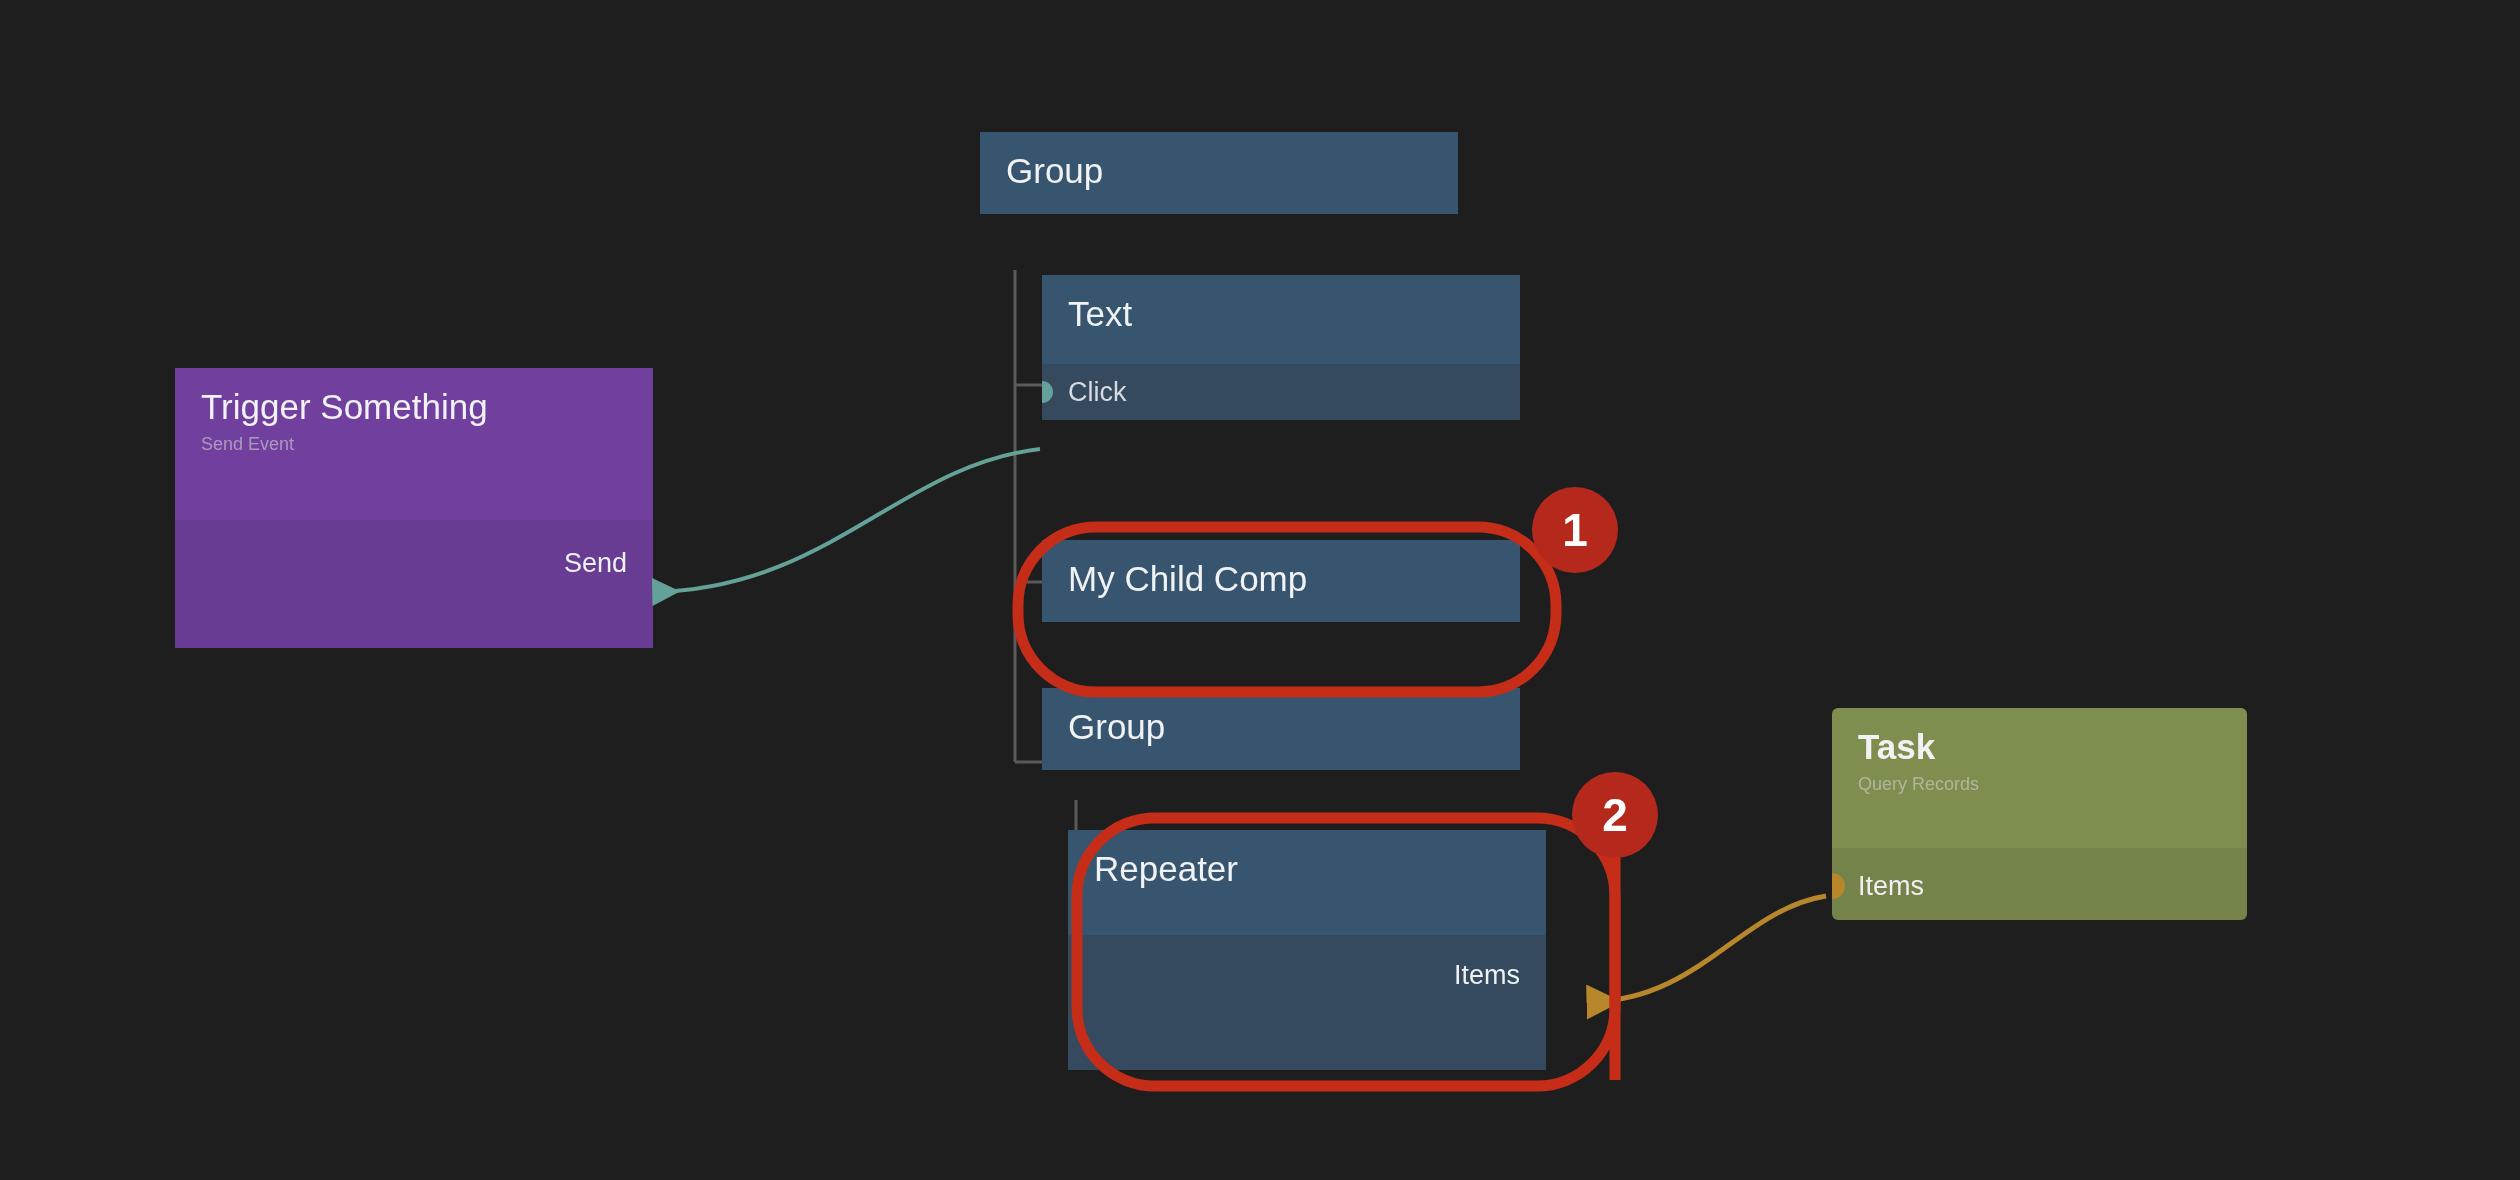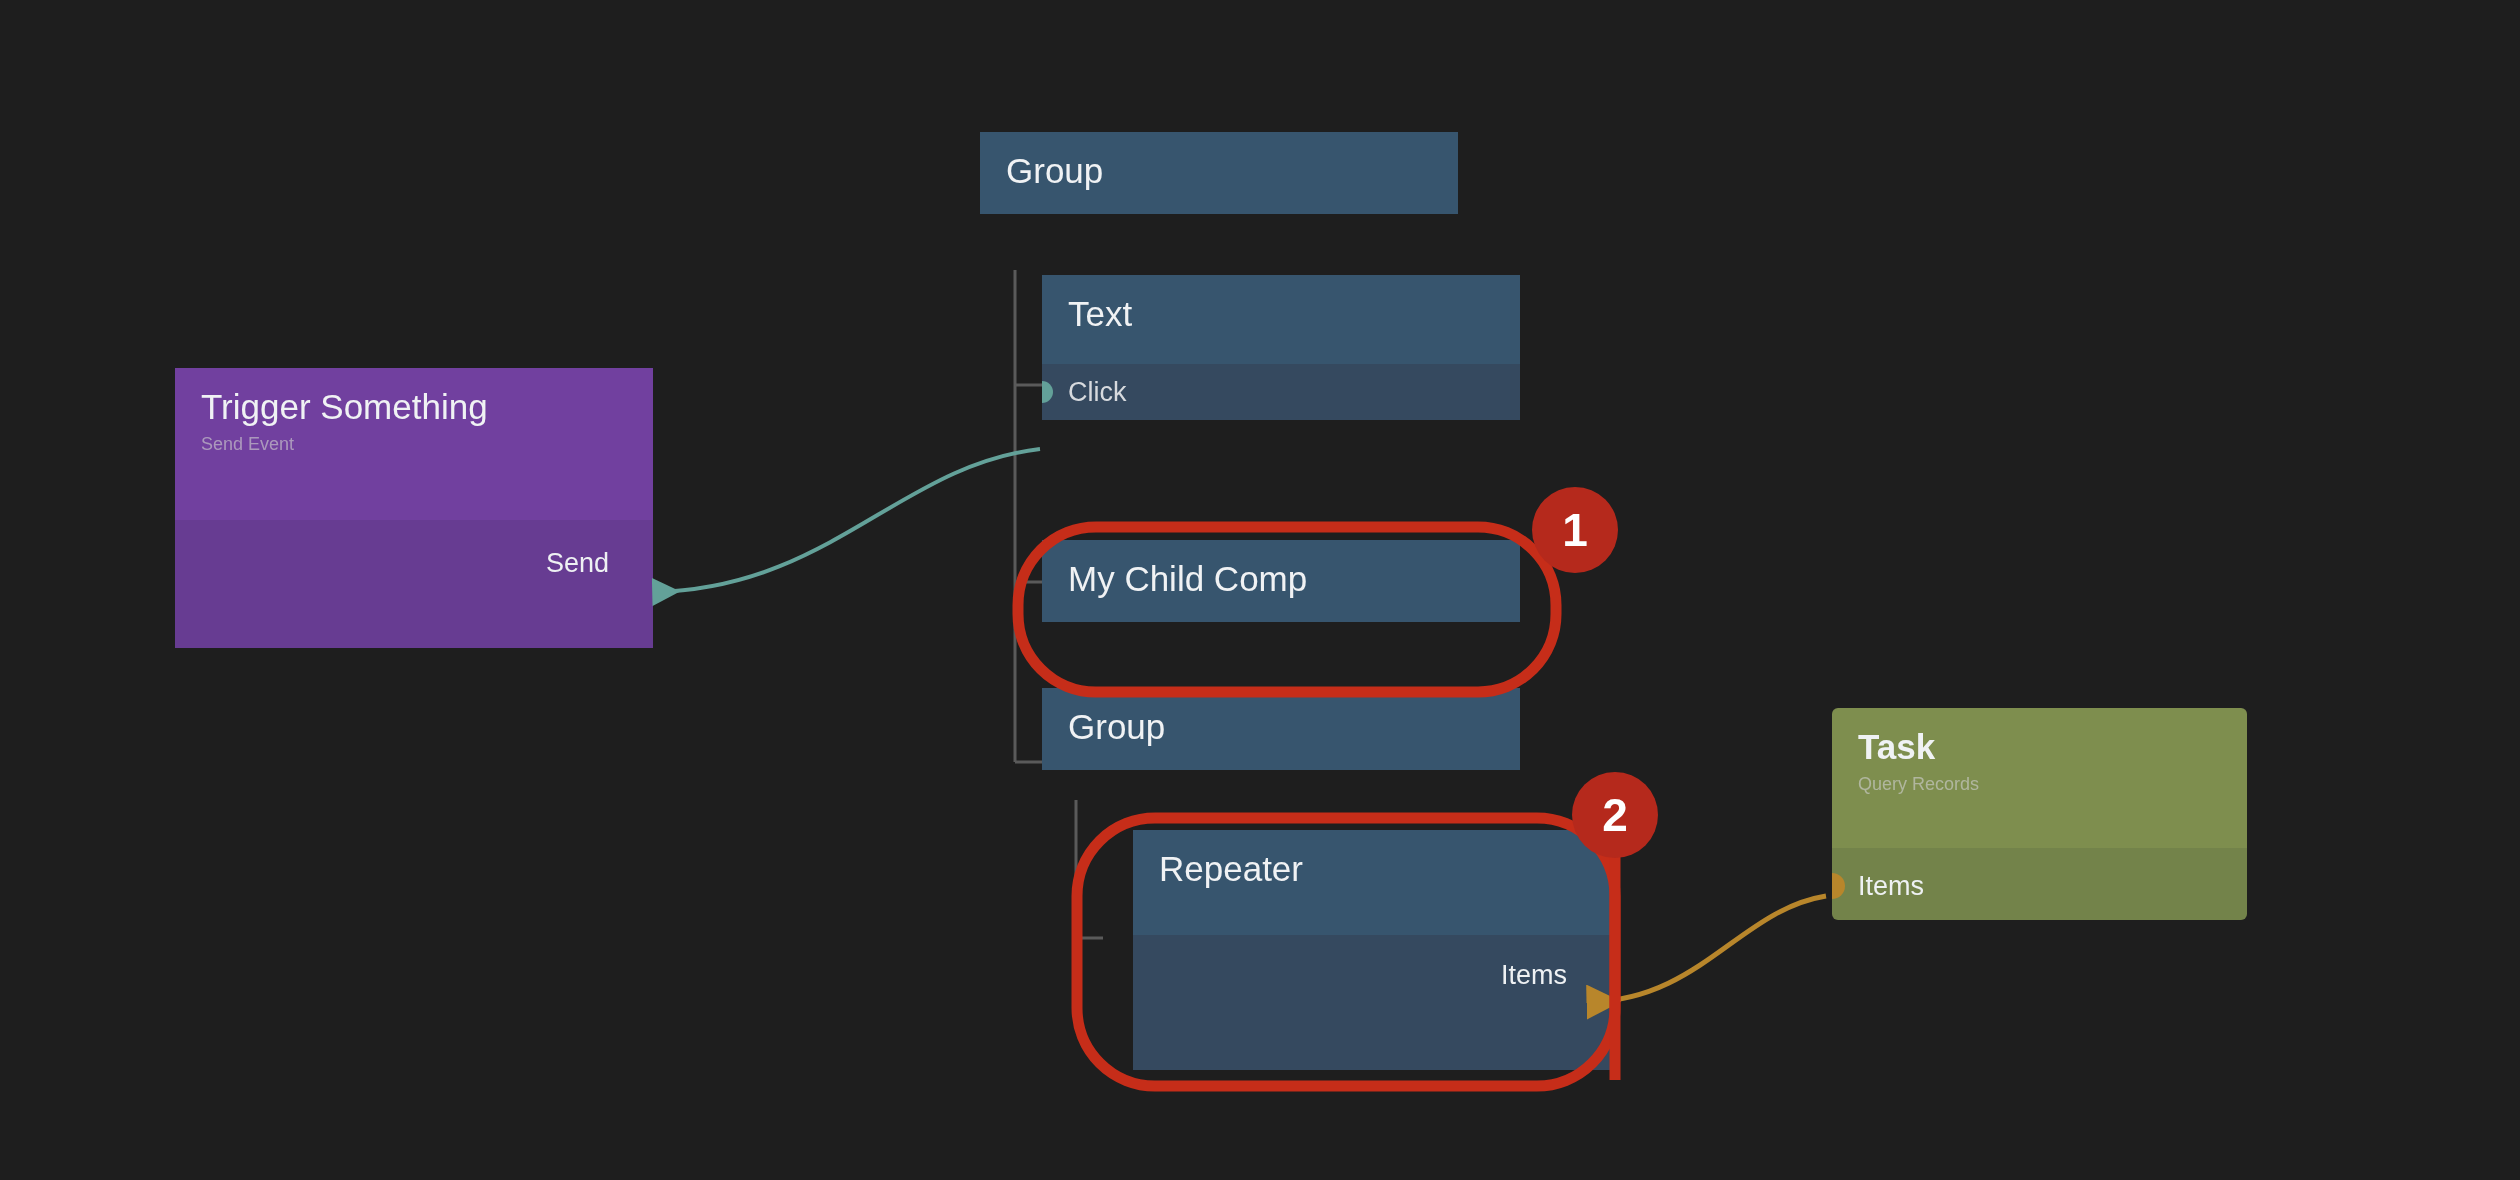--- a/index.html
+++ b/index.html
@@ -74,21 +74,21 @@
   .port-row {
     position: relative;
     height: 56px;
     display: flex;
     align-items: center;
     font-size: 27px;
     color: #eef1f3;
     white-space: nowrap;
   }
   .port-row.in  { justify-content: flex-start; padding-left: 26px; }
-  .port-row.out { justify-content: flex-end;   padding-right: 44px; }
+  .port-row.out { justify-content: flex-end;   padding-right: 26px; }
   .port-label.dim { color: #d7dade; }
 
   .port-dot {
     position: absolute;
     width: 22px;
     height: 22px;
     border-radius: 50%;
     top: 50%;
     transform: translate(-50%, -50%);
     z-index: 5;
@@ -175,21 +175,21 @@
       <div class="node-title">My Child Comp</div>
     </div>
   </div>
 
   <div class="node blue" style="left:1042px; top:688px; width:478px; height:82px;">
     <div class="node-head" style="height:82px;">
       <div class="node-title">Group</div>
     </div>
   </div>
 
-  <div class="node blue" style="left:1133px; top:830px; width:478px; height:240px;">
+  <div class="node blue" style="left:1068px; top:830px; width:478px; height:240px;">
     <div class="node-head" style="height:105px;">
       <div class="node-title">Repeater</div>
     </div>
     <div class="node-body" style="height:135px;">
       <div class="port-row out" style="height:80px;">
         <span class="port-label">Items</span>
       </div>
     </div>
   </div>
 

